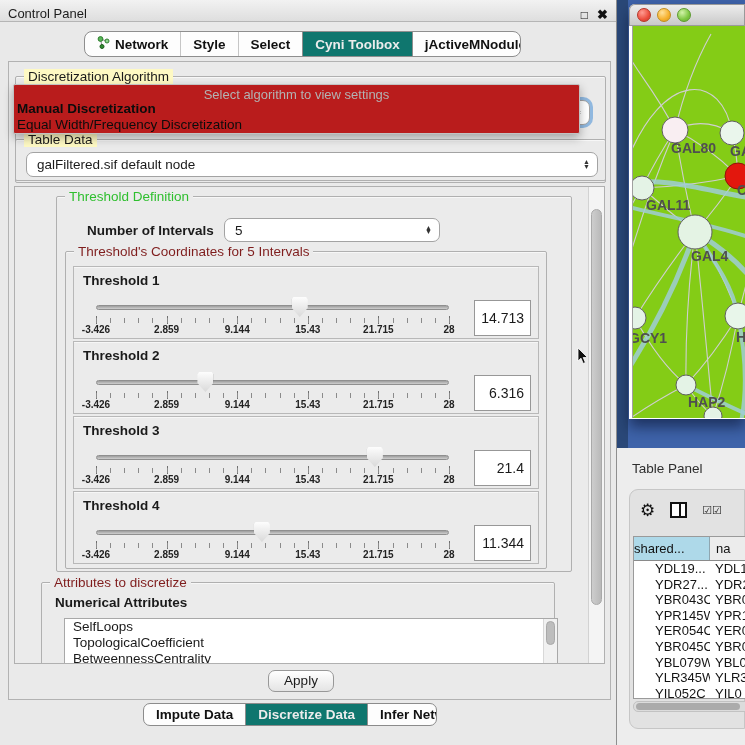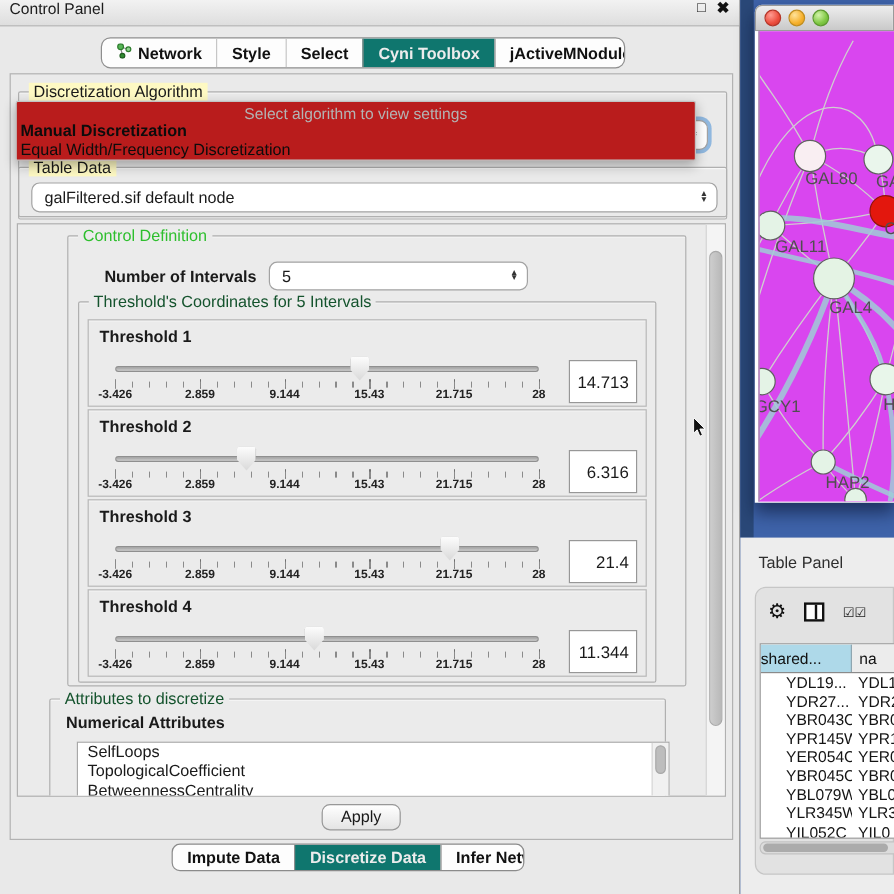--- a/index.html
+++ b/index.html
@@ -5,21 +5,21 @@
   * { margin:0; padding:0; box-sizing:border-box; }
   html,body { width:745px; height:745px; overflow:hidden; background:#3e63a9;
     font-family:"Liberation Sans", sans-serif; font-size:13px; color:#1a1a1a; }
   .abs { position:absolute; }
 
   
   #control-panel { position:absolute; left:0; top:0; width:617px; height:745px;
     background:#e9e9e9; border-right:1px solid #8f8f8f; }
   #cp-titlebar { position:absolute; left:0; top:0; width:100%; height:22px;
     background:linear-gradient(#f2f2f2,#dedede); border-bottom:1px solid #b5b5b5;
-    display:flex; align-items:flex-start; padding:0 8px; }
+    display:flex; align-items:flex-end; padding:0 8px; }
   #cp-title { font-size:13px; color:#1c1c1c; flex:1; }
   .cp-winbtn { font-size:12px; color:#111; margin-left:9px; line-height:1; }
   .cp-winbtn.close { font-weight:bold; font-size:13px; }
 
   
   #top-tabbar { position:absolute; left:84px; top:31px; width:437px; height:26px;
     background:#fdfdfd; border:1px solid #8e8e8e; border-radius:8px; display:flex;
     overflow:hidden; }
   .tab { display:flex; align-items:center; justify-content:center; gap:5px;
     font-size:13.5px; font-weight:bold; color:#111; padding:0 12px; white-space:nowrap; }
@@ -29,21 +29,21 @@
 
   
   #outer-box { position:absolute; left:8px; top:61px; width:603px; height:639px;
     border:1px solid #b2b2b2; background:#eaeaea; }
 
   .group { position:absolute; border:1px solid #b0b0b0; border-radius:2px;
     box-shadow:inset 0 1px 0 #f7f7f7; }
   .group-title { position:absolute; top:-8px; left:8px; background:#fef9c3;
     padding:0 4px; font-size:13.5px; white-space:nowrap; }
   .gt-green { color:#2ebf2e; }
-  .gt-blue  { color:#14532d; }
+  .gt-blue  { color:#7f1d1d; }
 
   
   .combo { position:absolute; background:#fff; border:1px solid #a3a3a3; border-radius:7px;
     display:flex; align-items:center; font-size:13.5px; padding-left:10px; }
   .stepper { margin-left:auto; margin-right:7px; display:flex; flex-direction:column;
     align-items:center; line-height:4.5px; font-size:7px; color:#333; }
   .focus-ring { box-shadow:0 0 0 3px rgba(96,156,217,.65); }
 
   
   #algo-popup { position:absolute; left:13px; top:84px; width:567px; height:50px;
@@ -109,21 +109,21 @@
   #net-window { position:absolute; left:12px; top:4px; width:116px; height:415px;
     border-radius:6px 0 0 0; box-shadow:0 8px 14px rgba(8,18,48,.6); background:#fff; }
   #net-titlebar { height:22px; background:linear-gradient(#ededed,#c9c9c9);
     border:1px solid #999; border-bottom:1px solid #9b9b9b; border-radius:6px 0 0 0;
     display:flex; align-items:center; padding-left:7px; gap:6px; }
   .traffic { width:14px; height:14px; border-radius:50%; }
   .t-red   { background:radial-gradient(circle at 35% 30%,#ff9c92,#ec4d3d 60%,#c3392b); border:1px solid #b53528; }
   .t-yellow{ background:radial-gradient(circle at 35% 30%,#ffe29a,#f6b02c 60%,#d29a22); border:1px solid #c08d1e; }
   .t-green { background:radial-gradient(circle at 35% 30%,#d2f3a9,#7ec742 60%,#66a833); border:1px solid #5c9a2e; }
   #net-canvas { position:absolute; left:3px; top:22px; width:113px; height:392px;
-    background:#d946ef; border-left:1px solid #a0a0a0; overflow:hidden; }
+    background:#84cc16; border-left:1px solid #a0a0a0; overflow:hidden;font-weight:bold; }
   .node-label { font-family:"Liberation Sans",sans-serif; font-size:14px; fill:#4f4f4f; }
 
   
   #table-panel { position:absolute; left:0; top:448px; width:128px; height:297px; background:#ededed; }
   #tp-title { position:absolute; left:15px; top:13px; font-size:13.5px; color:#2e2e2e; }
   #tp-inner { position:absolute; left:12px; top:41px; width:116px; height:240px;
     background:#e2e2e2; border:1px solid #c6c6c6; border-radius:9px 0 0 9px; }
   #tp-toolbar { position:absolute; left:10px; top:9px; width:100px; height:22px;
     display:flex; align-items:center; gap:15px; }
   #gear-ic { font-family:"DejaVu Sans",sans-serif; font-size:17px; color:#111; line-height:1; }
@@ -205,21 +205,21 @@
 
   <div id="algo-popup">
     <div id="algo-hint">Select algorithm to view settings</div>
     <div class="algo-opt bold">Manual Discretization</div>
     <div class="algo-opt">Equal Width/Frequency Discretization</div>
   </div>
 
   <div id="scrollpane">
 
     <div class="group" style="left:41px; top:9px; width:516px; height:376px; background:#ebebeb;">
-      <span class="group-title gt-green inner-title">Control Definition</span>
+      <span class="group-title gt-green inner-title">Threshold Definition</span>
 
       <div class="abs" style="left:30px; top:26px; font-weight:bold; font-size:13.5px;">Number of Intervals</div>
       <div class="combo" style="left:167px; top:21px; width:216px; height:24px;">
         <span>5</span>
         <span class="stepper">▲<br>▼</span>
       </div>
 
       <div class="group" style="left:8px; top:54px; width:482px; height:318px; background:#ebebeb;">
         <span class="group-title gt-blue inner-title">Threshold's Coordinates for 5 Intervals</span>
 

